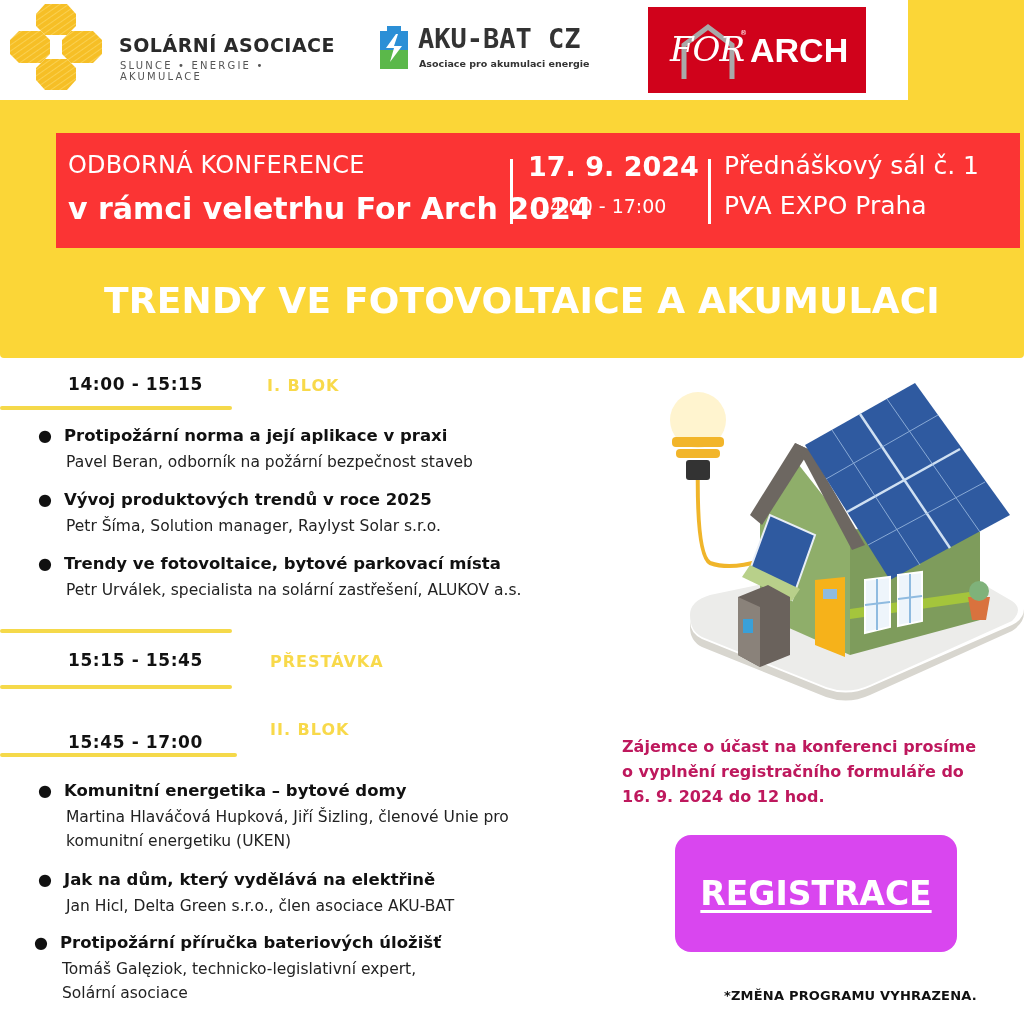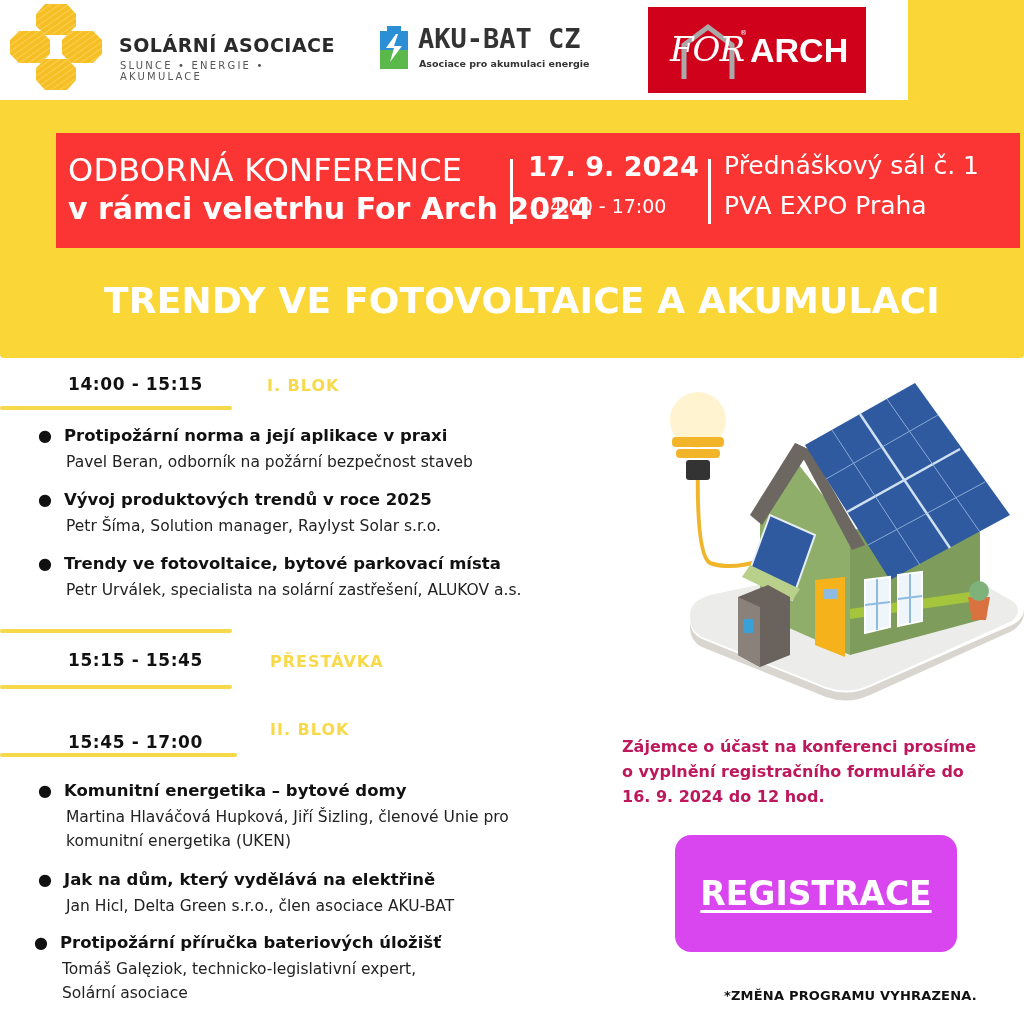--- a/index.html
+++ b/index.html
@@ -26,21 +26,21 @@
 
   
   .fa-logo { left: 648px; top: 7px; width: 218px; height: 86px; background: #d0021b; }
   .fa-for { position: absolute; left: 22px; top: 22px; font-family: "DejaVu Serif", serif; font-style: italic; font-size: 34px; color: #fff; letter-spacing: -1px; }
   .fa-house { position: absolute; left: 30px; top: 16px; width: 58px; height: 58px; }
   .fa-reg { position: absolute; left: 92px; top: 22px; font-size: 7px; color: #fff; }
   .fa-arch { position: absolute; left: 102px; top: 24px; font-family: "Liberation Sans", sans-serif; font-weight: bold; font-size: 34px; color: #fff; }
 
   
   .red-box { left: 56px; top: 133px; width: 964px; height: 115px; background: #fb3434; color: #fff; }
-  .conf-l1 { position: absolute; left: 12px; top: 18px; font-family: "DejaVu Sans", sans-serif; font-size: 32px; font-weight: normal; letter-spacing: 0.2px; }
+  .conf-l1 { position: absolute; left: 12px; top: 18px; font-family: "DejaVu Sans", sans-serif; font-size: 24px; font-weight: normal; letter-spacing: 0.2px; }
   .conf-l2 { position: absolute; left: 12px; top: 58px; font-family: "DejaVu Sans", sans-serif; font-size: 30px; font-weight: bold; }
   .sep1 { position: absolute; left: 454px; top: 26px; width: 3px; height: 65px; background: #fff; }
   .date { position: absolute; left: 472px; top: 18px; font-family: "DejaVu Sans", sans-serif; font-weight: bold; font-size: 27px; }
   .time { position: absolute; left: 482px; top: 62px; font-family: "DejaVu Sans", sans-serif; font-size: 19px; }
   .sep2 { position: absolute; left: 652px; top: 26px; width: 3px; height: 65px; background: #fff; }
   .venue1 { position: absolute; left: 668px; top: 18px; font-family: "DejaVu Sans", sans-serif; font-size: 25px; }
   .venue2 { position: absolute; left: 668px; top: 58px; font-family: "DejaVu Sans", sans-serif; font-size: 25px; }
 
   .main-title { left: 0; top: 280px; width: 1024px; text-align: center; padding-left: 20px; font-family: "DejaVu Sans", sans-serif; font-weight: bold; font-size: 36px; color: #fff; letter-spacing: 0.2px; }
 
@@ -140,21 +140,21 @@
 <div class="abs yline" style="left:0; top:685px; width:232px;"></div>
 
 <div class="abs slot-time" style="left:68px; top:732px;">15:45 - 17:00</div>
 <div class="abs slot-label" style="left:270px; top:720px;">II. BLOK</div>
 <div class="abs yline" style="left:0; top:753px; width:237px;"></div>
 
 <div class="abs talk" style="top:780px;">
   <div class="talk-title"><span class="bullet">●</span><span>Komunitní energetika – bytové domy</span></div>
   <div class="talk-sub">
     <div>Martina Hlaváčová Hupková, Jiří Šizling, členové Unie pro</div>
-    <div>komunitní energetika (UKEN)</div>
+    <div>komunitní energetiku (UKEN)</div>
   </div>
 </div>
 <div class="abs talk" style="top:869px;">
   <div class="talk-title"><span class="bullet">●</span><span>Jak na dům, který vydělává na elektřině</span></div>
   <div class="talk-sub">
     <div>Jan Hicl, Delta Green s.r.o., člen asociace AKU-BAT</div>
   </div>
 </div>
 <div class="abs talk" style="top:932px; left:32px;">
   <div class="talk-title"><span class="bullet">●</span><span>Protipožární příručka bateriových úložišť</span></div>

